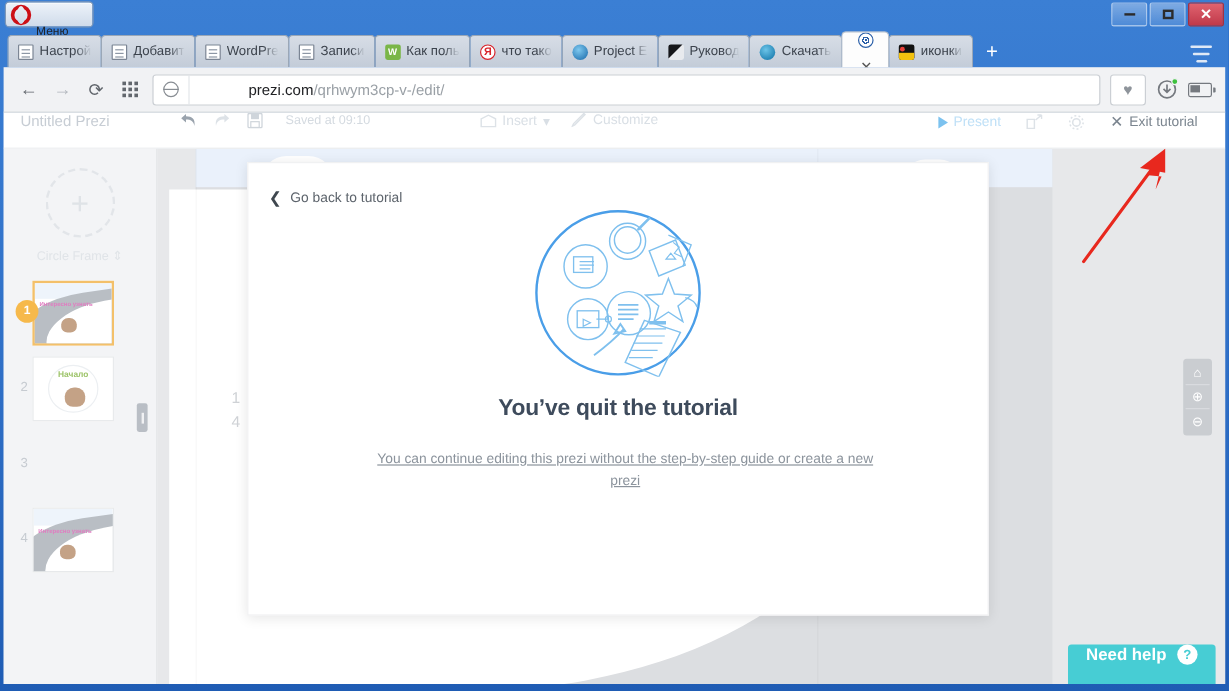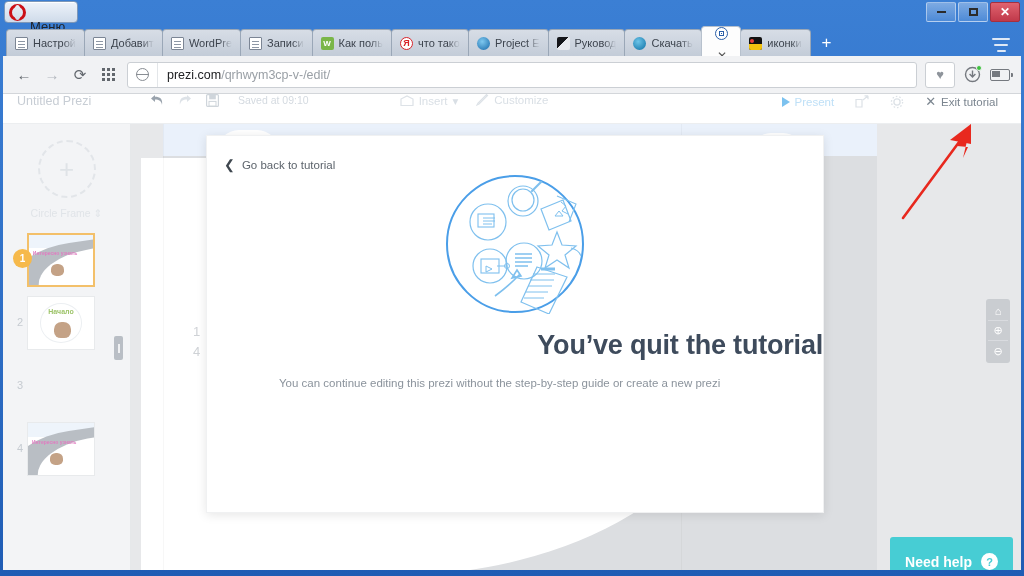--- a/index.html
+++ b/index.html
@@ -38,21 +38,21 @@
     border: 3px solid #cc0f16;
     border-radius: 50% / 50%;
   }
   .opera-logo::after {
     content: ""; position: absolute; left: 5px; top: 1px;
     width: 7px; height: 15px;
     background: linear-gradient(180deg,#e9eef5,#cfdbea);
     border-radius: 50%;
   }
   .opera-menu span {
-    font-size: 13px; color: #20242b; margin-top: 28px;
+    font-size: 10px; color: #20242b; margin-top: 28px;
   }
   .winbtns {
     position: absolute; right: 4px; top: 2px;
     display: flex; gap: 2px;
   }
   .winbtn {
     width: 30px; height: 20px;
     display: flex; align-items: center; justify-content: center;
     border: 1px solid rgba(255,255,255,.45);
     border-radius: 2px;
@@ -164,21 +164,21 @@
     width: 26px; height: 26px;
     display: flex; align-items: center; justify-content: center;
     color: #62676d; font-size: 15px;
   }
   .navicon.dim { color: #b2b7bd; }
   .grid-icon { display: grid; grid-template-columns: repeat(3,3px); gap: 2px; }
   .grid-icon i { width: 3px; height: 3px; background: #62676d; }
   .urlbox {
     flex: 1; height: 26px; margin: 0 6px 0 4px;
     background: #fff; border: 1px solid #cbcfd4; border-radius: 3px;
-    display: flex; align-items: center;
+    display: flex; align-items: center; gap: 40px;
   }
   .globe {
     width: 30px; display: flex; align-items: center; justify-content: center;
     border-right: 1px solid #e3e6e9; height: 100%;
   }
   .globe i {
     width: 13px; height: 13px; border: 1.5px solid #888d93; border-radius: 50%;
     display: block; position: relative;
   }
   .globe i::after { content:""; position:absolute; left:-1px; top:4.5px; width:13px; height:1.3px; background:#888d93; }
@@ -318,27 +318,27 @@
   }
   .goback {
     position: absolute; left: 17px; top: 22px;
     display: flex; align-items: center; gap: 7px;
     font-size: 11.5px; color: #5d646c;
   }
   .chev { font-size: 13px; color: #3f474f; line-height: 1; }
   .hero { position: absolute; left: 50%; top: 38px; transform: translateX(-50%); }
   .modal-title {
     position: absolute; left: 0; right: 0; top: 194px;
-    text-align: right;
-    font-size: 27px; font-weight: bold; color: #3e4b5c;
+    text-align: center;
+    font-size: 19px; font-weight: bold; color: #3e4b5c;
     letter-spacing: -.2px;
   }
   .modal-sub {
-    position: absolute; left: 72px; right: 88px; top: 239px;
-    font-size: 11.5px; color: #8b939c; line-height: 1.55;
+    position: absolute; left: 100px; right: 88px; top: 239px;
+    text-align: center; font-size: 11.5px; color: #8b939c; line-height: 1.55; text-decoration: underline;
   }
   .modal-btns {
     position: absolute; left: 0; right: 0; top: 304px;
     display: flex; justify-content: center; gap: 28px;
   }
   .btn {
     width: 222px; height: 38px;
     background: #2f7cf6; color: #fff;
     border: none; border-radius: 3px;
     font-size: 13px; font-weight: bold;
@@ -369,21 +369,21 @@
     border-radius: 1px;
   }
   .progresslabel { font-size: 10.5px; color: #7ab4e8; }
   .segs { display: flex; gap: 3px; }
   .seg { width: 16px; height: 9px; background: #eef0f2; border-radius: 1px; }
   .seg.on { background: #7db4f0; }
   .needhelp {
     position: absolute; right: 8px; bottom: 0;
     height: 33px; padding: 0 15px;
     background: #47cdd4; color: #fff;
-    display: flex; align-items: flex-end; gap: 9px;
+    display: flex; align-items: flex-start; gap: 9px;
     font-size: 14px; font-weight: bold;
     border-radius: 3px 3px 0 0;
   }
   .qmark {
     width: 17px; height: 17px; border-radius: 50%;
     background: #fff; color: #47cdd4;
     display: flex; align-items: center; justify-content: center;
     font-size: 11px; font-weight: bold;
   }
 

